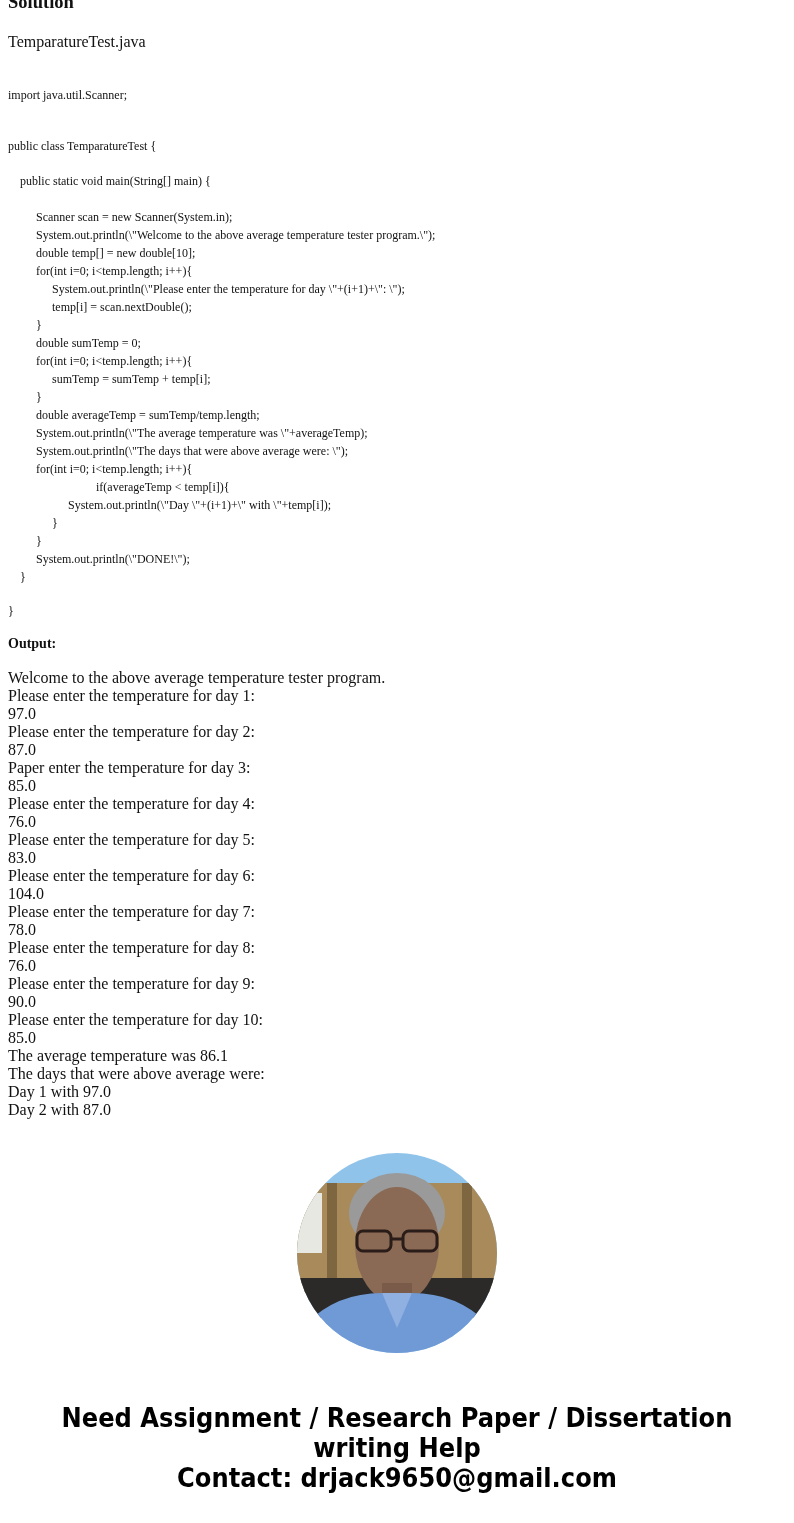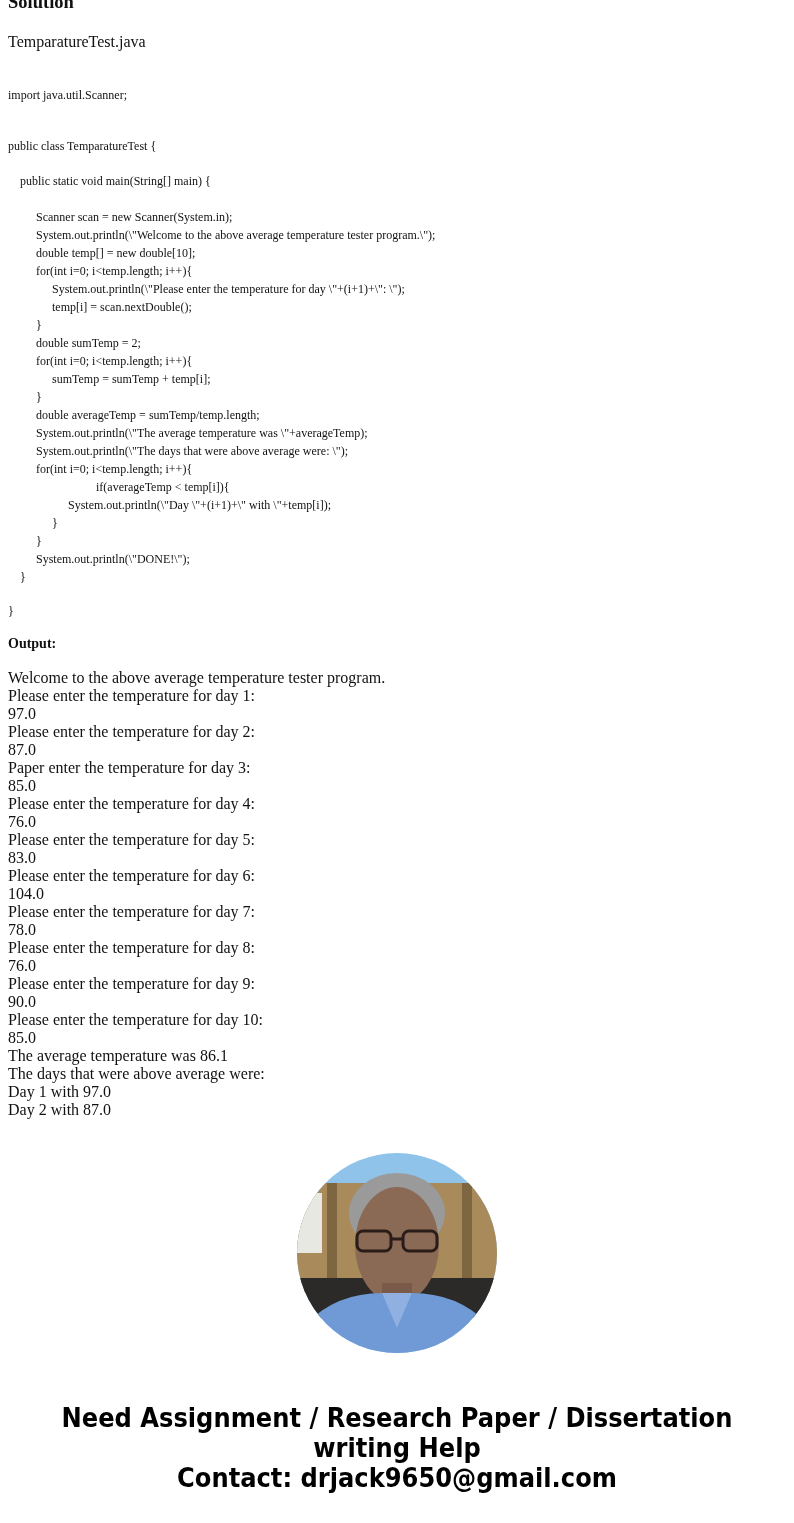--- a/index.html
+++ b/index.html
@@ -26,21 +26,21 @@
     <div class="line" style="top: 86px; left: 8px;">import java.util.Scanner;</div>
     <div class="line" style="top: 120px; left: 8px; margin-top: 17px;">public class TemparatureTest {</div>
     <div class="line" style="top: 172px; left: 20px;">public static void main(String[] main) {</div>
     <div class="line" style="top: 208px; left: 36px;">Scanner scan = new Scanner(System.in);</div>
     <div class="line" style="top: 226px; left: 36px;">System.out.println(\"Welcome to the above average temperature tester program.\");</div>
     <div class="line" style="top: 244px; left: 36px;">double temp[] = new double[10];</div>
     <div class="line" style="top: 262px; left: 36px;">for(int i=0; i&lt;temp.length; i++){</div>
     <div class="line" style="top: 280px; left: 52px;">System.out.println(\"Please enter the temperature for day \"+(i+1)+\": \");</div>
     <div class="line" style="top: 298px; left: 52px; text-align: right;">temp[i] = scan.nextDouble();</div>
     <div class="line" style="top: 316px; left: 36px;">}</div>
-    <div class="line" style="top: 334px; left: 36px;">double sumTemp = 2;</div>
+    <div class="line" style="top: 334px; left: 36px;">double sumTemp = 0;</div>
     <div class="line" style="top: 352px; left: 36px;">for(int i=0; i&lt;temp.length; i++){</div>
     <div class="line" style="top: 370px; left: 52px;">sumTemp = sumTemp + temp[i];</div>
     <div class="line" style="top: 388px; left: 36px;">}</div>
     <div class="line" style="top: 406px; left: 36px;">double averageTemp = sumTemp/temp.length;</div>
     <div class="line" style="top: 424px; left: 36px;">System.out.println(\"The average temperature was \"+averageTemp);</div>
     <div class="line" style="top: 442px; left: 36px;">System.out.println(\"The days that were above average were: \");</div>
     <div class="line" style="top: 460px; left: 36px;">for(int i=0; i&lt;temp.length; i++){</div>
     <div class="line" style="top: 478px; left: 52px; margin-left: 44px;">if(averageTemp &lt; temp[i]){</div>
     <div class="line" style="top: 496px; left: 68px;">System.out.println(\"Day \"+(i+1)+\" with \"+temp[i]);</div>
     <div class="line" style="top: 514px; left: 52px;">}</div>

